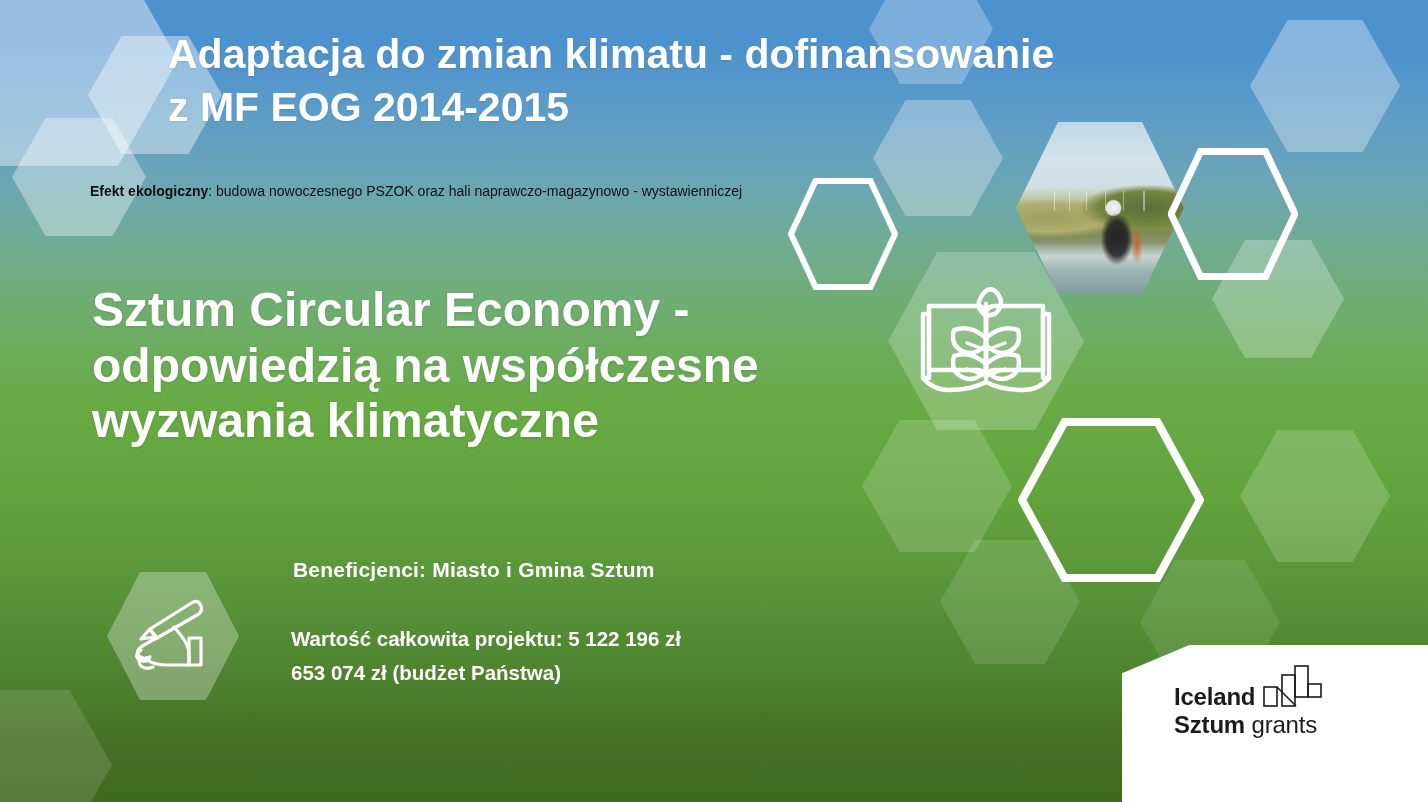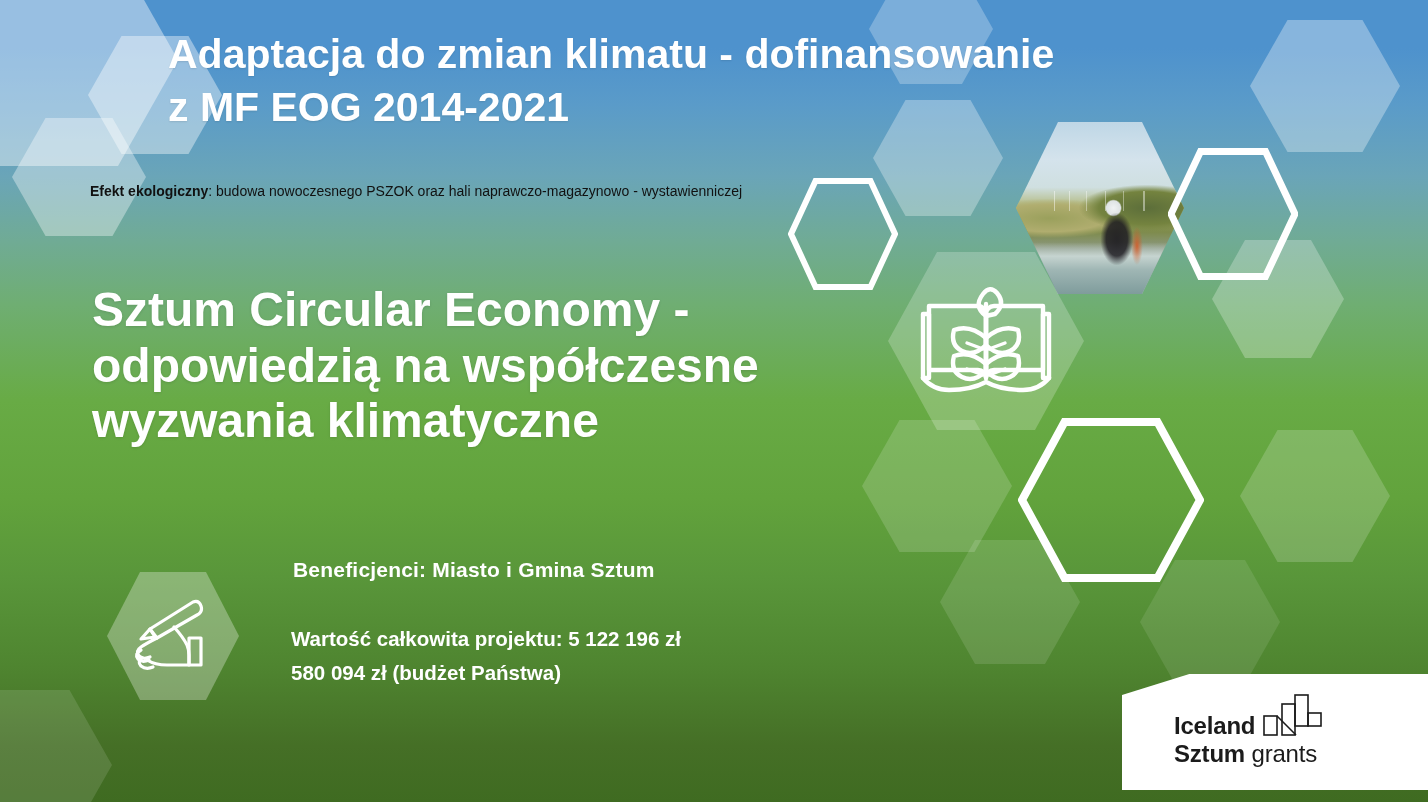--- a/index.html
+++ b/index.html
@@ -94,23 +94,23 @@
       radial-gradient(ellipse 34% 12% at 80% 28%, #6d6a52 0%, #7d7a5c 55%, rgba(125,122,92,0) 85%),
       radial-gradient(ellipse 44% 13% at 52% 34%, #7e7f4c 0%, #8f8f52 55%, rgba(143,143,82,0) 88%),
       radial-gradient(ellipse 50% 14% at 14% 36%, #6f7c33 0%, #87913c 60%, rgba(135,145,60,0) 88%),
       linear-gradient(to bottom, #f6e7bd 0%, #f8e2a4 12%, #ecd792 20%, #cbbf73 28%, #a3ab4f 36%, #85a033 46%, #6f9726 58%, #5d8a1c 72%, #4a7614 88%, #3d640f 100%);
   }
 
   
   #logo-panel {
     position: absolute;
     right: 0;
-    bottom: 12px;
+    bottom: 0;
     width: 306px;
-    height: 116px;
+    height: 157px;
     background: #ffffff;
     clip-path: polygon(22% 0%, 100% 0%, 100% 100%, 0% 100%, 0% 18%);
   }
   #logo-inner {
     position: absolute;
     left: 52px;
     top: 38px;
     width: 230px;
   }
   .logo-row { display: flex; align-items: flex-start; }
@@ -256,34 +256,34 @@
   <div class="hex-outline" style="left:1018px; top:418px; width:186px; height:164px;">
     <svg viewBox="0 0 186 164" preserveAspectRatio="none">
       <polygon points="46.5,4 139.5,4 182,82 139.5,160 46.5,160 4,82" fill="none" stroke="#ffffff" stroke-width="8"></polygon>
     </svg>
   </div>
 
   <div id="content">
 
     <div id="title">
       <span>Adaptacja do zmian klimatu - dofinansowanie</span><br>
-      <span>z MF EOG 2014-2021</span>
+      <span>z MF EOG 2014-2015</span>
     </div>
 
     <div id="eco">
       <b>Efekt ekologiczny</b><span>: budowa nowoczesnego PSZOK oraz hali naprawczo-magazynowo - wystawienniczej</span>
     </div>
 
     <div id="headline">Sztum Circular Economy - odpowiedzią na współczesne wyzwania klimatyczne</div>
 
     <div id="beneficiaries">Beneficjenci: Miasto i Gmina Sztum</div>
 
     <div id="funding">
       <div>Wartość całkowita projektu: 5 122 196 zł</div>
-      <div>580 094 zł (budżet Państwa)</div>
+      <div>653 074 zł (budżet Państwa)</div>
     </div>
 
     <div id="icon-book">
       <div class="hexbg"></div>
       <svg viewBox="0 0 138 122" fill="none" stroke="#ffffff" stroke-width="4.4" stroke-linecap="round" stroke-linejoin="round">
 
         <path d="M12 26 h49 a8 8 0 0 1 8 8 v64 a8 8 0 0 0 -8 -8 h-49 z"></path>
         <path d="M126 26 h-49 a8 8 0 0 0 -8 8 v64 a8 8 0 0 1 8 -8 h49 z"></path>
         <path d="M6 34 h6 v64 h-6 z"></path>
         <path d="M132 34 h-6 v64 h6 z"></path>

